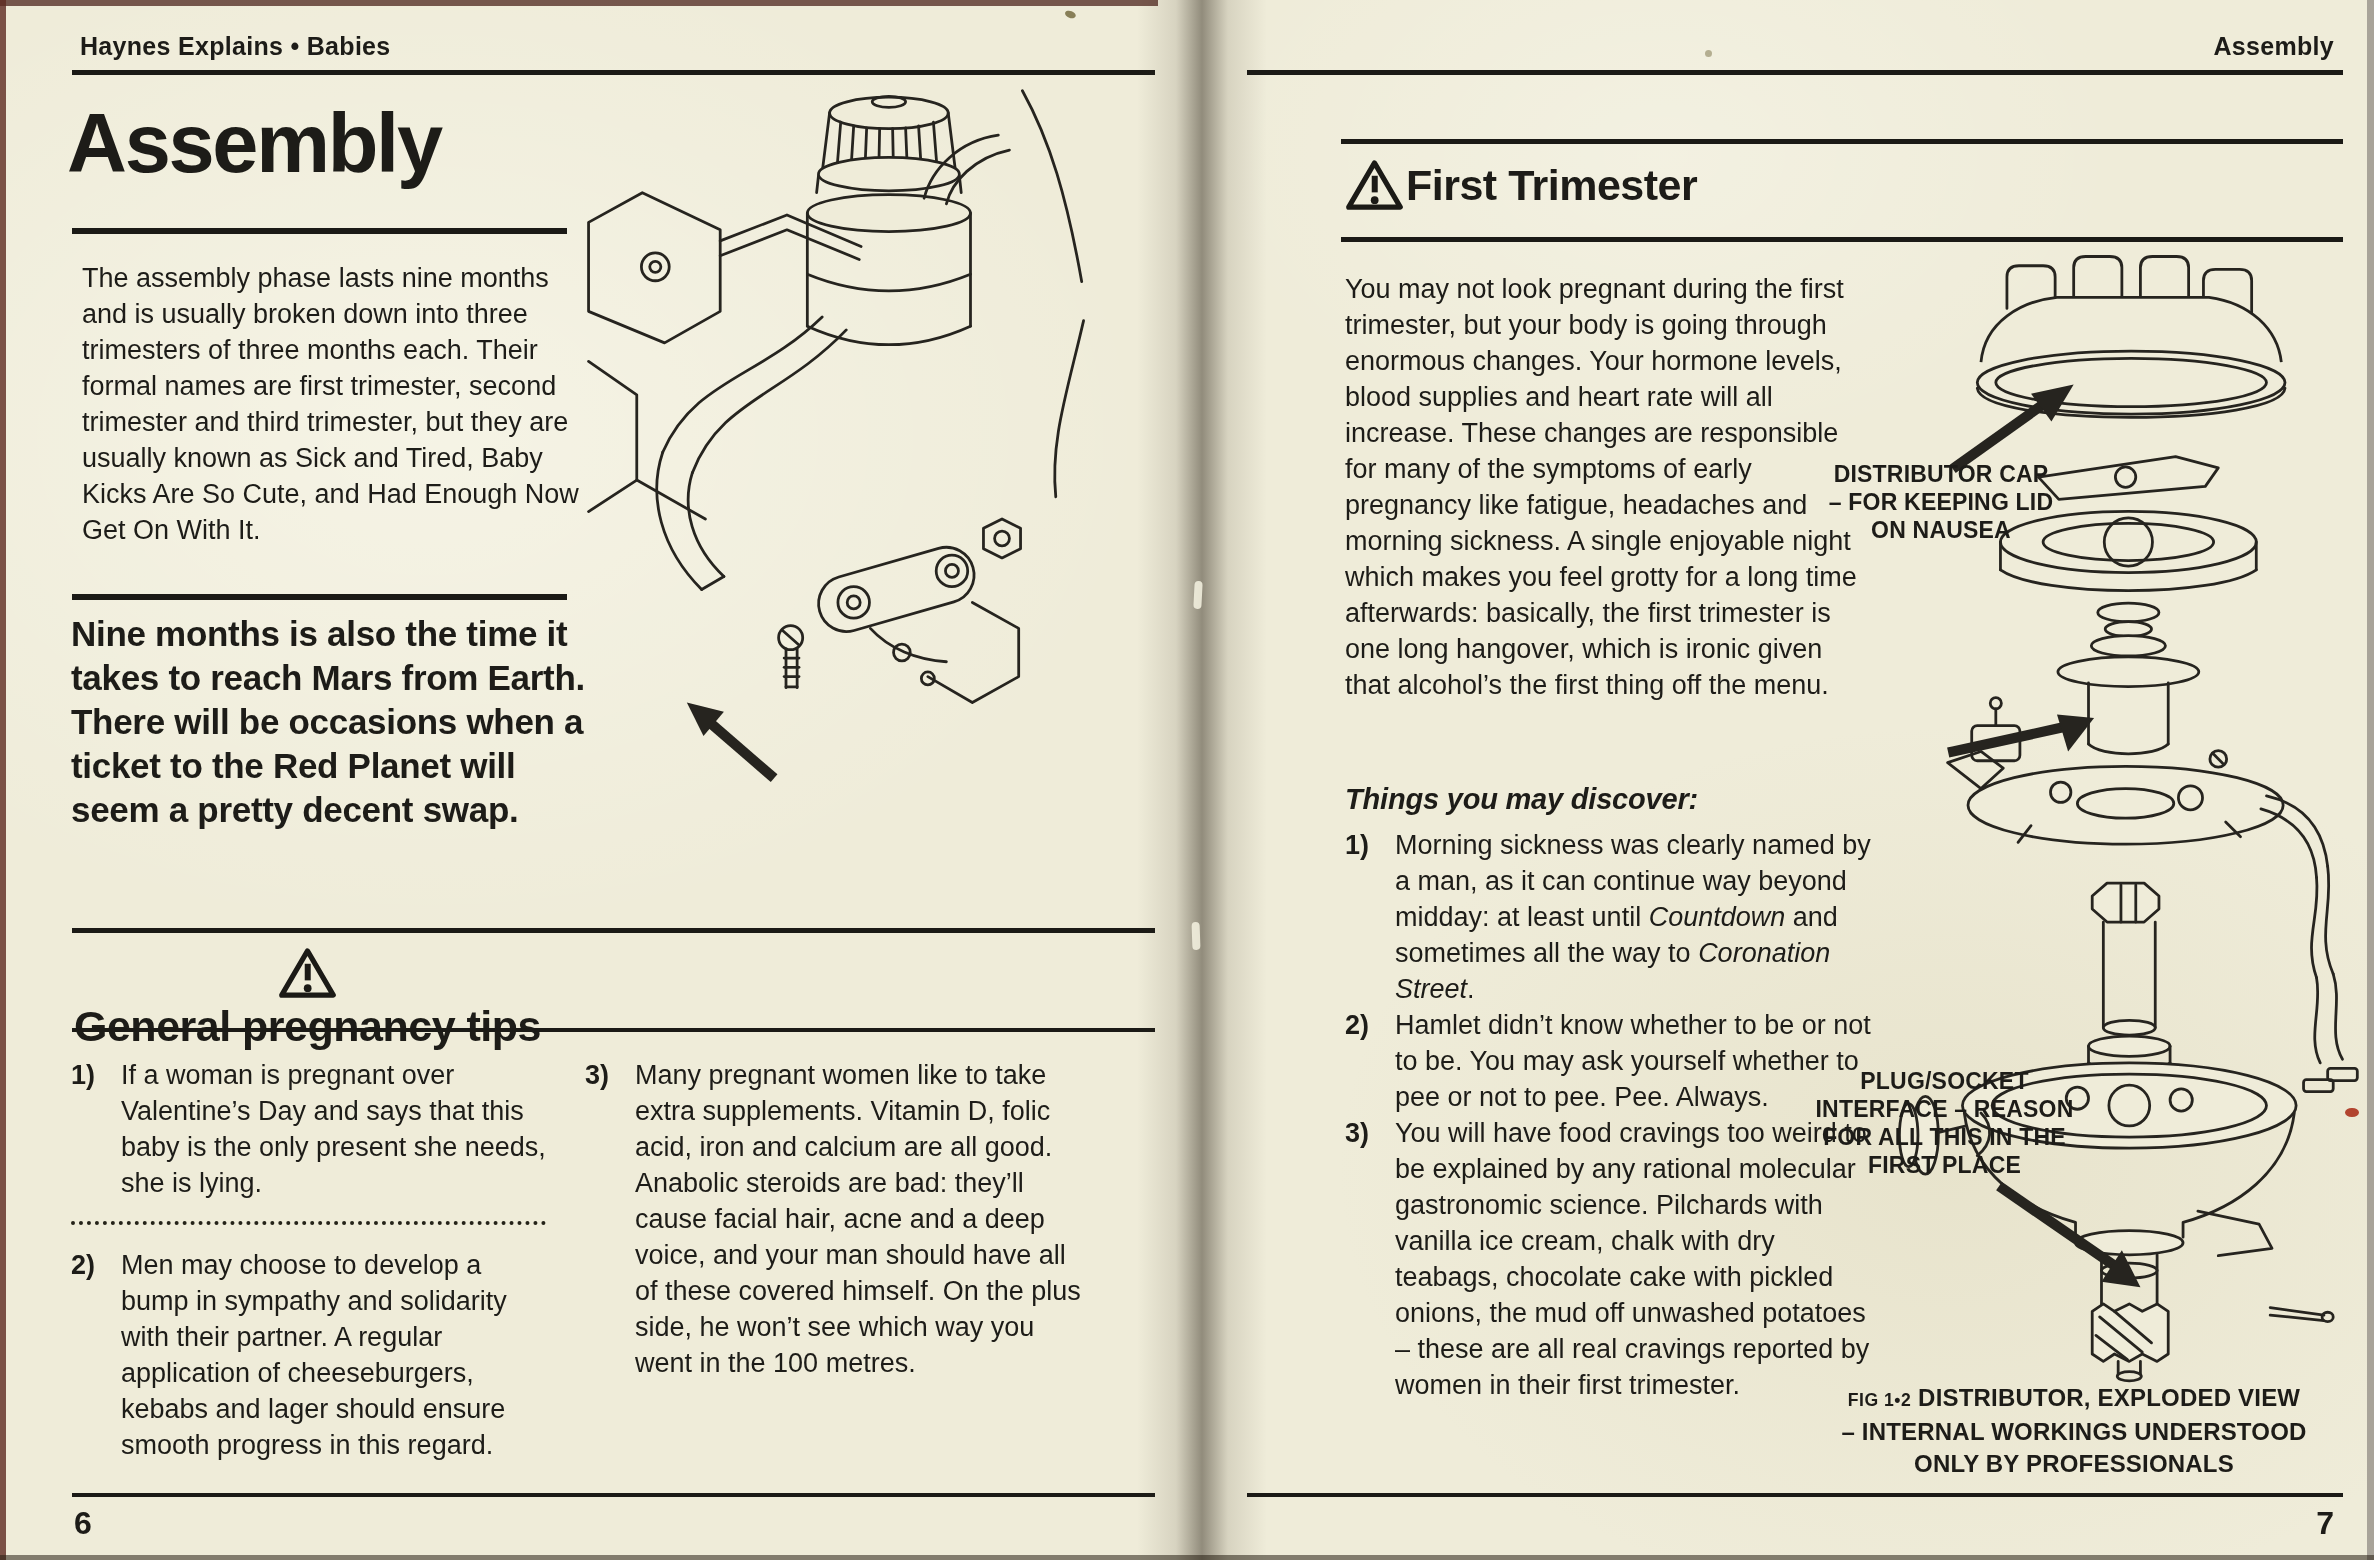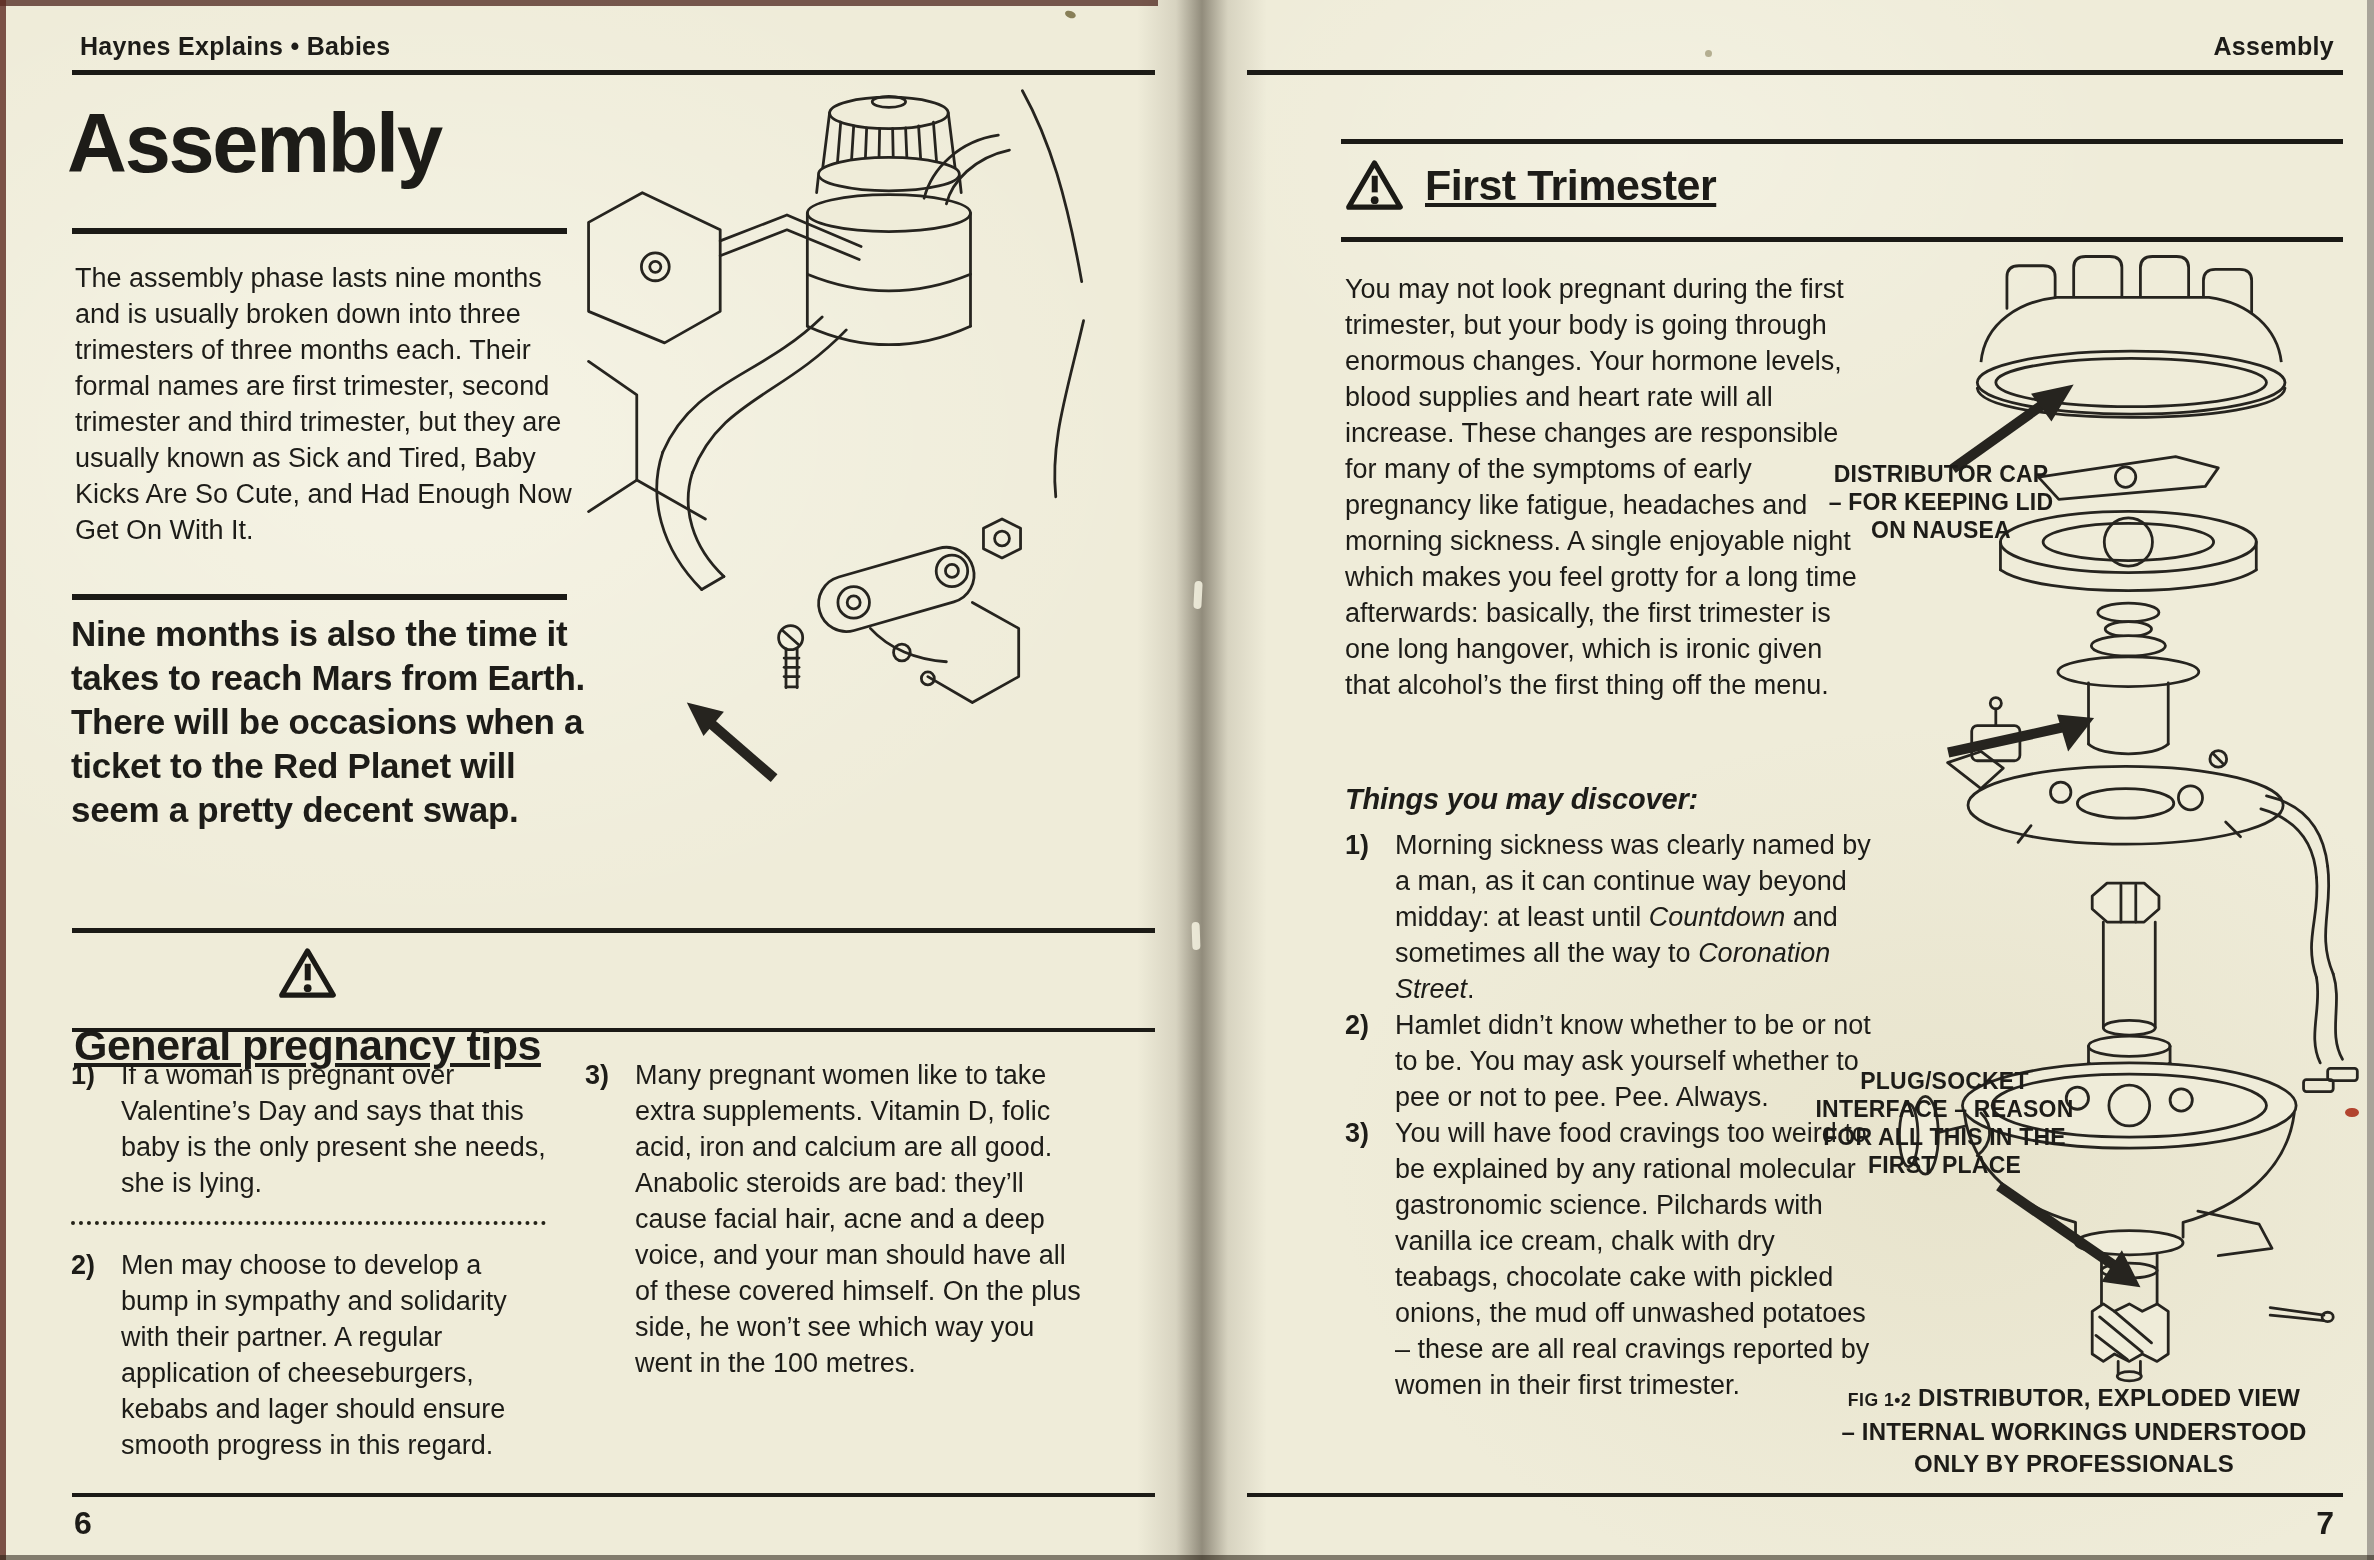--- a/index.html
+++ b/index.html
@@ -25,27 +25,27 @@
   .edge-top{position:absolute;left:0;top:0;width:1158px;height:5.6px;background:#4c241c;opacity:.75;}
   .edge-right{position:absolute;right:0;top:0;width:8.3px;height:1560px;background:#a8a399;}
   .edge-bottom{position:absolute;left:0;bottom:0;width:2375px;height:4.6px;background:rgba(40,32,20,0.55);}
   .speck{position:absolute;border-radius:50%;}
   
   .run{font-weight:700;font-size:25px;letter-spacing:0.3px;}
   .run-left{left:80px;top:32px;}
   .run-right{right:41px;top:32px;}
   
   .title{left:67px;top:102px;font-weight:700;font-size:83px;letter-spacing:-2.3px;line-height:1;}
-  .intro{left:75px;top:260px;width:508px;font-size:27px;line-height:36px;}
+  .intro{left:82px;top:260px;width:508px;font-size:27px;line-height:36px;}
   .pullquote{left:71px;top:612px;width:536px;font-weight:700;font-size:35px;line-height:44px;letter-spacing:-0.3px;}
   .figcap{font-weight:700;text-align:center;font-size:24px;line-height:32px;letter-spacing:0.2px;}
   .figcap1{left:588px;top:794px;width:460px;}
   .figcap2{left:1805px;top:1382px;width:538px;}
   .figlab{font-size:17.6px;letter-spacing:0.5px;}
-  .band{display:flex;align-items:center;gap:21px;text-decoration:underline;}
+  .band{display:flex;align-items:center;gap:2px;}
   .band-left{left:74px;top:946px;flex-direction:column;}
   .band-right{left:1345px;top:158px;}
   .band-title{font-weight:700;font-size:43px;letter-spacing:-0.5px;}
   .warn{width:59px;height:54px;flex:none;}
   .tips-col{position:absolute;font-size:27px;line-height:36px;}
   .tips-col1{left:71px;top:1057px;width:477px;}
   .tips-col2{left:585px;top:1057px;width:501px;}
   .tip{display:flex;}
   .tip .num, .disc .num{font-weight:700;width:50px;flex:none;}
   .tip .txt{flex:1;}

